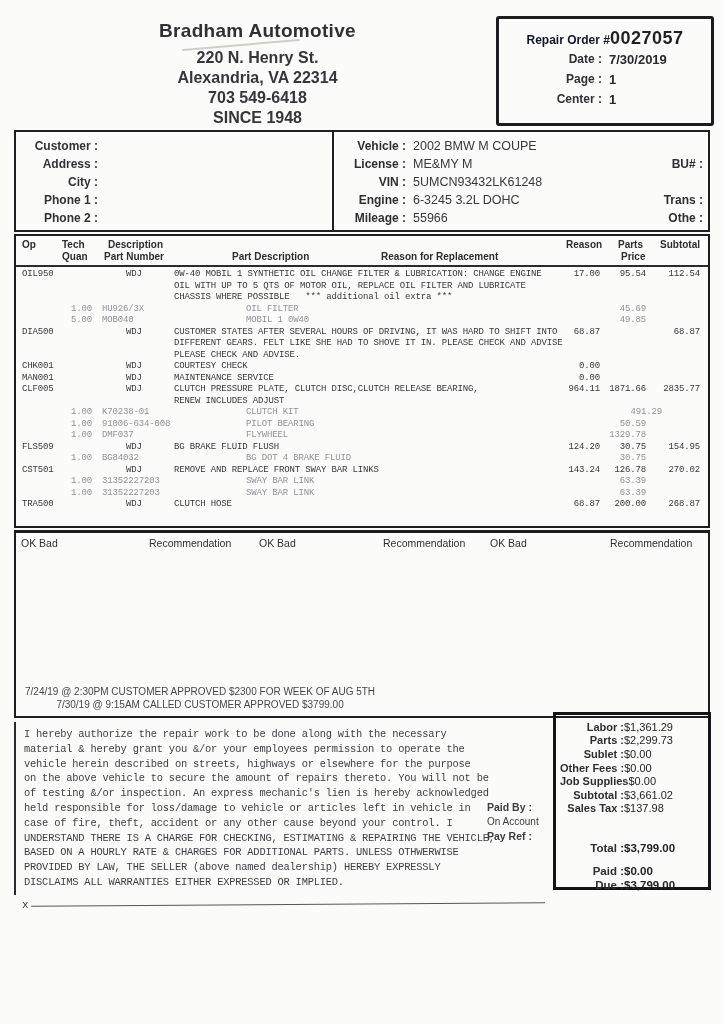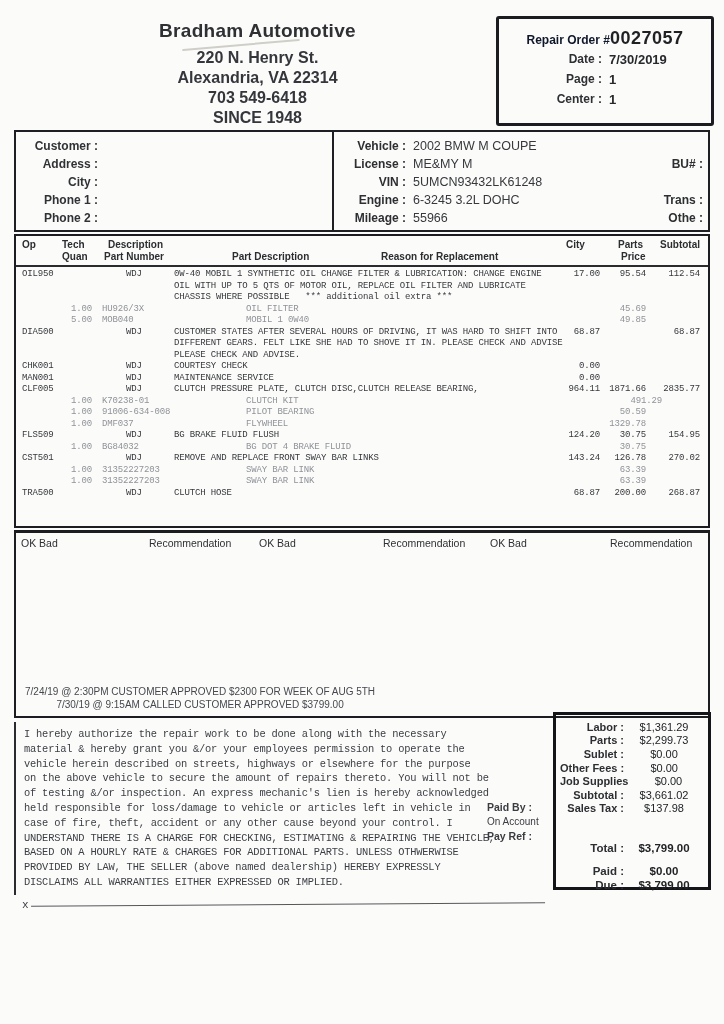--- a/index.html
+++ b/index.html
@@ -55,21 +55,21 @@
               line-height:14.8px;color:#3b3e44;white-space:nowrap;letter-spacing:-.2px;}
   .sig-row{position:absolute;left:22px;top:894px;width:525px;height:14px;}
   .sig-x{font-family:"Liberation Mono","DejaVu Sans Mono",monospace;font-size:11px;color:#3b3e44;}
   .sig-underline{position:absolute;left:9px;top:-2px;width:514px;height:12px;
                  border-bottom:1.8px solid #55575b;transform:rotate(-.4deg);}
   
   .totals-box{position:absolute;left:553px;top:712px;width:158px;height:178px;
               border:3px solid #141518;box-sizing:border-box;padding:5px 4px 0 4px;}
   .t-row{display:grid;grid-template-columns:1fr 80px;height:13.6px;align-items:center;}
   .t-label{text-align:right;font-size:11px;font-weight:bold;color:#2c2e32;white-space:nowrap;}
-  .t-value{text-align:center;font-size:11px;color:#212327;white-space:nowrap;}
+  .t-value{text-align:left;font-size:11px;color:#212327;white-space:nowrap;}
   .g-row{height:14.5px;}
   .g-row .t-label{font-size:11.5px;}
   .g-row .t-value{font-size:11.5px;font-weight:bold;}
   .g-first{margin-top:26px;}
   .g-gap{margin-top:8px;}
   .payby{position:absolute;left:487px;top:800px;}
   .pay-line{font-size:10.5px;font-weight:bold;color:#3a3c41;line-height:14.5px;white-space:nowrap;}
   .pay-sub{font-size:10px;font-weight:normal;}
 </style>
 </head>
@@ -139,21 +139,21 @@
           <span class="veh-label2">Othe :</span>
         </div>
       </div>
   </div>
 
   <div class="items-box">
     <div class="items-header">
       <span class="ih" style="left:6px;top:3px">Op</span>
       <span class="ih" style="left:46px;top:3px">Tech</span>
       <span class="ih" style="left:92px;top:3px">Description</span>
-      <span class="ih" style="left:550px;top:3px">City</span>
+      <span class="ih" style="left:550px;top:3px">Reason</span>
       <span class="ih" style="left:602px;top:3px">Parts</span>
       <span class="ih" style="left:644px;top:3px">Subtotal</span>
       <span class="ih" style="left:46px;top:15px">Quan</span>
       <span class="ih" style="left:88px;top:15px">Part Number</span>
       <span class="ih" style="left:216px;top:15px">Part Description</span>
       <span class="ih" style="left:365px;top:15px">Reason for Replacement</span>
       <span class="ih" style="left:605px;top:15px">Price</span>
     </div>
     <div class="items-body" id="itemsBody">
         <div class="tline">
@@ -207,20 +207,23 @@
           <span class="cell ra" style="left: 0px; width: 584px;">0.00</span>
           <span class="cell" style="left: 158px;">MAINTENANCE SERVICE</span>
         </div>
         <div class="tline">
           <span class="cell" style="left: 6px;">CLF005</span>
           <span class="cell" style="left: 110px;">WDJ</span>
           <span class="cell ra" style="left: 0px; width: 584px;">964.11</span>
           <span class="cell ra" style="left: 0px; width: 630px;">1871.66</span>
           <span class="cell ra" style="left: 0px; width: 684px;">2835.77</span>
           <span class="cell" style="left: 158px;">CLUTCH PRESSURE PLATE, CLUTCH DISC,CLUTCH RELEASE BEARING,</span>
+        </div>
+        <div class="tline">
+          <span class="cell" style="left: 158px;">RENEW INCLUDES ADJUST</span>
         </div>
         <div class="tline faded">
           <span class="cell ra" style="left: 0px; width: 76px;">1.00</span>
           <span class="cell" style="left: 86px;">K70238-01</span>
           <span class="cell" style="left: 230px;">CLUTCH KIT</span>
           <span class="cell ra" style="left: 16px; width: 630px;">491.29</span>
         </div>
         <div class="tline faded">
           <span class="cell ra" style="left: 0px; width: 76px;">1.00</span>
           <span class="cell" style="left: 86px;">91006-634-008</span>

